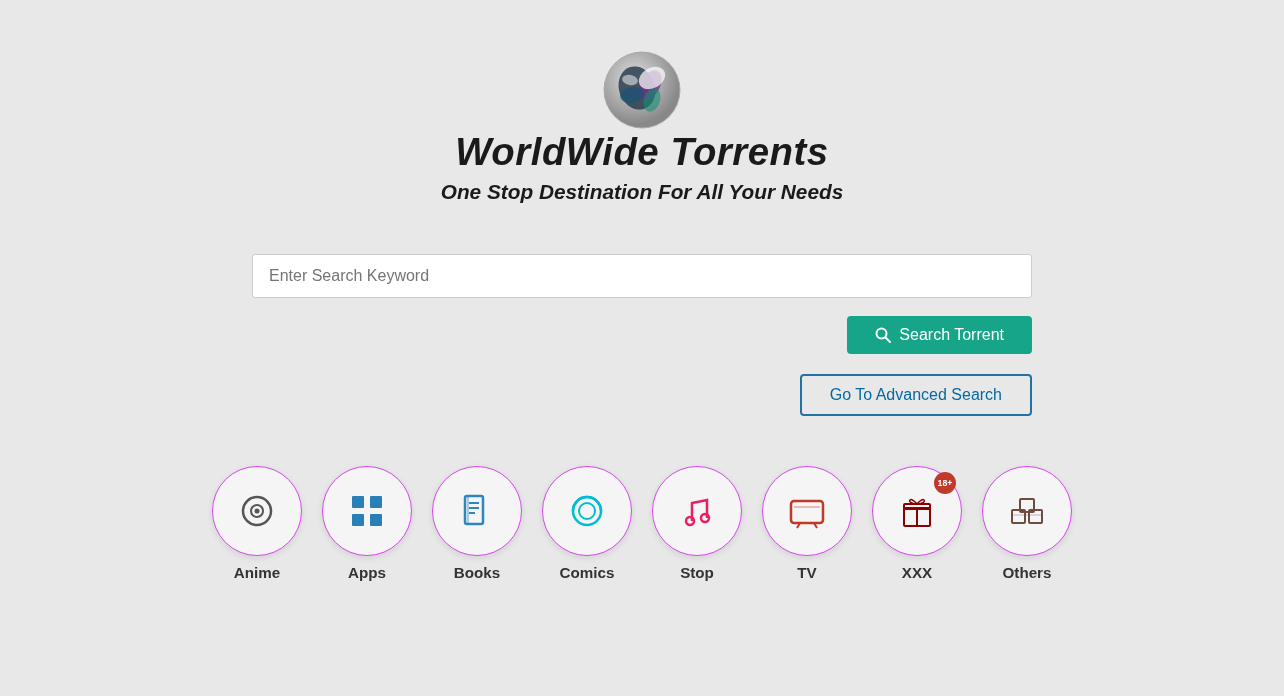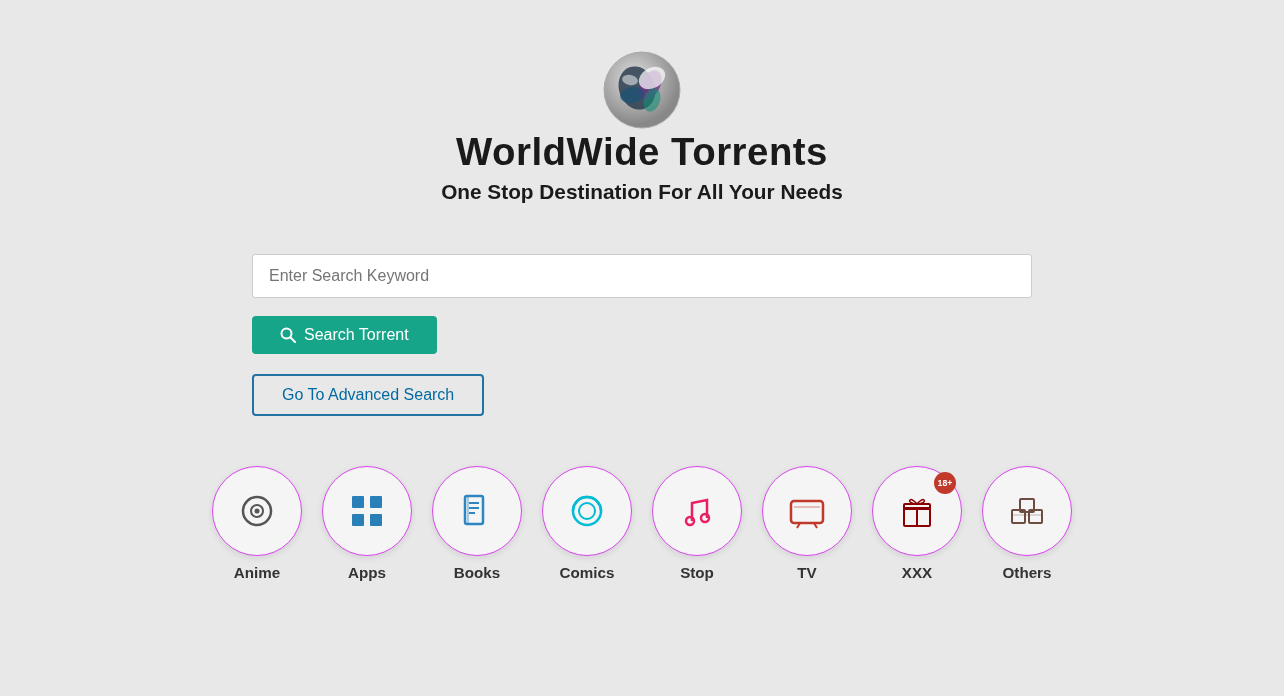--- a/index.html
+++ b/index.html
@@ -11,20 +11,21 @@
       display: flex;
       flex-direction: column;
       align-items: center;
     }
 
     .header {
       display: flex;
       flex-direction: column;
       align-items: center;
       margin-top: 50px;
+      font-style: italic;
     }
 
     .site-title {
       font-size: 2.4rem;
       font-weight: bold;
       color: #1a1a1a;
       letter-spacing: 0.5px;
     }
 
     .site-subtitle {
@@ -32,21 +33,21 @@
       font-weight: bold;
       color: #1a1a1a;
       margin-top: 6px;
     }
 
     .search-section {
       width: 780px;
       margin-top: 50px;
       display: flex;
       flex-direction: column;
-      align-items: flex-start;
+      align-items: flex-end;
     }
 
     .search-input {
       width: 100%;
       padding: 12px 16px;
       font-size: 1rem;
       border: 1px solid #ccc;
       border-radius: 3px;
       outline: none;
       background: #fff;

